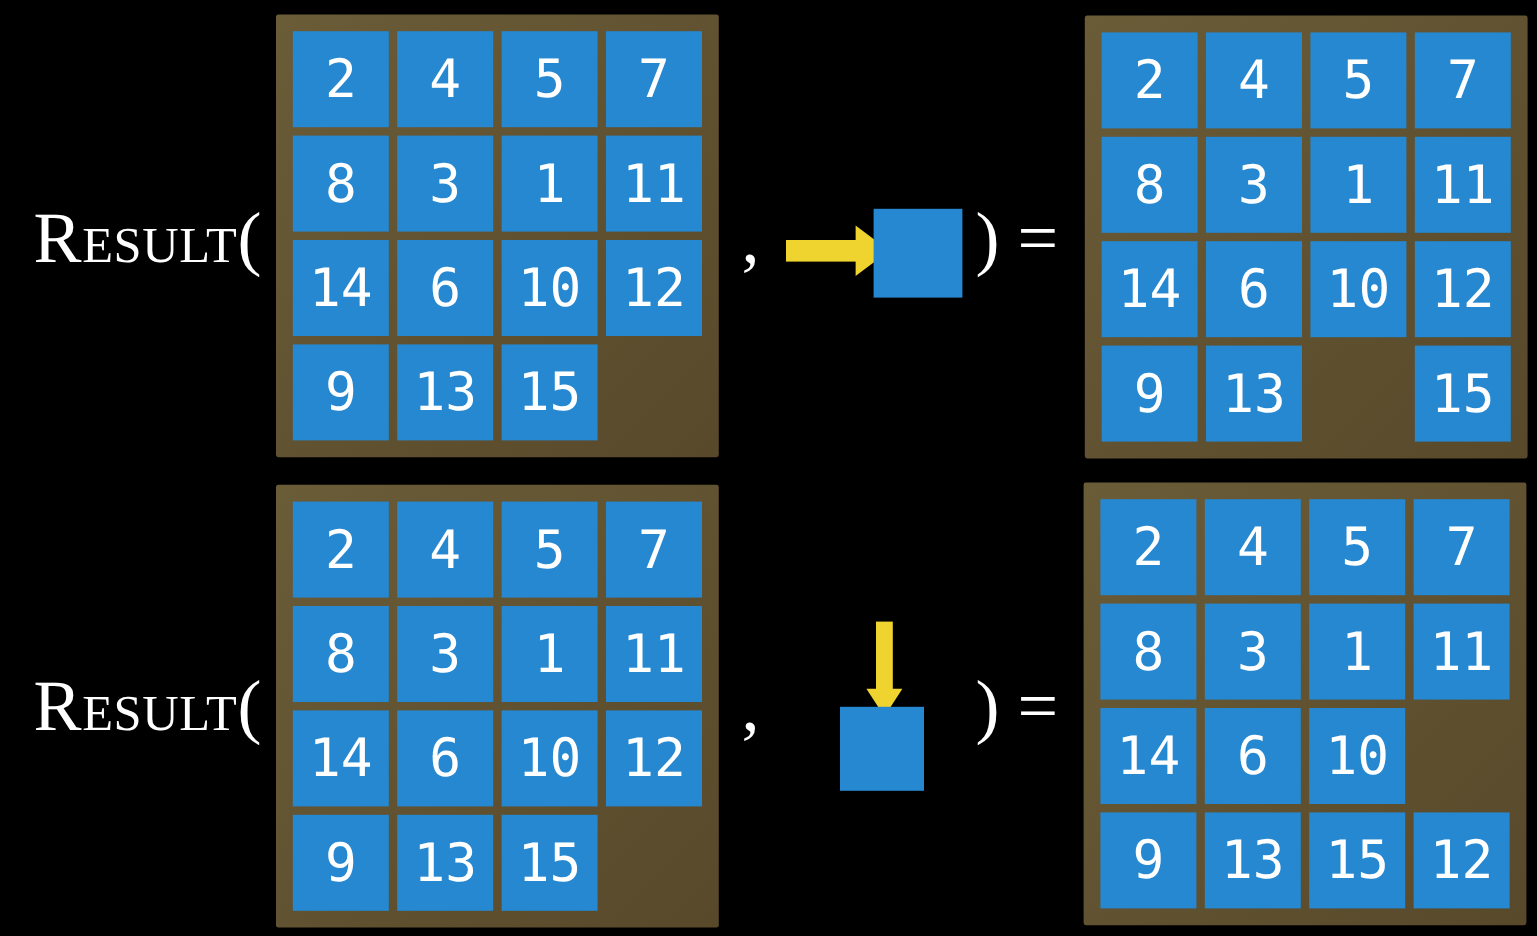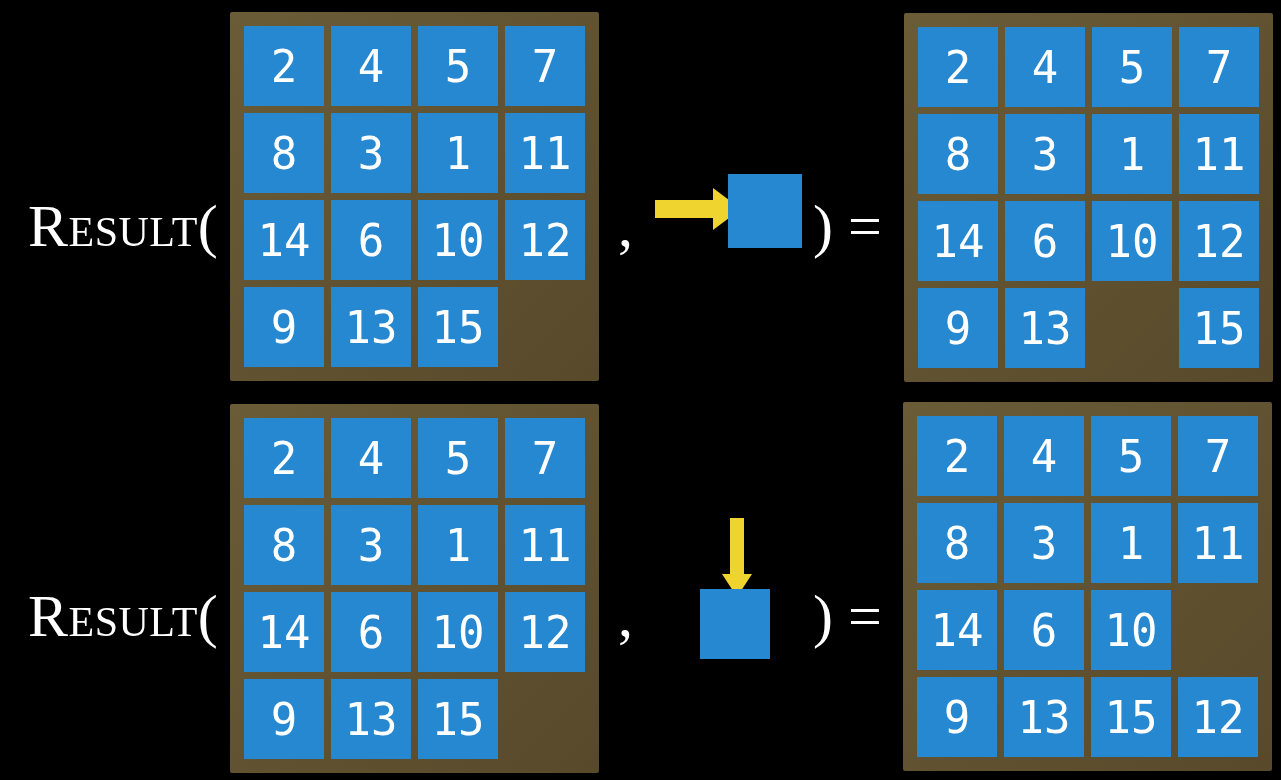--- a/index.html
+++ b/index.html
@@ -10,21 +10,20 @@
     font-family: "Liberation Serif", serif;
   }
 
   
   .expr {
     position: absolute;
     color: var(--text, #ffffff);
     font-size: 60px; line-height: 60px;
     white-space: pre;
     user-select: none;
-    margin-top: 28px;
   }
   .fn { font-variant: small-caps; letter-spacing: 0.5px; }
 
   
   .board {
     position: absolute;
     box-sizing: border-box;
     width: 369px; height: 369px;
     padding: 14px;
     display: grid;

